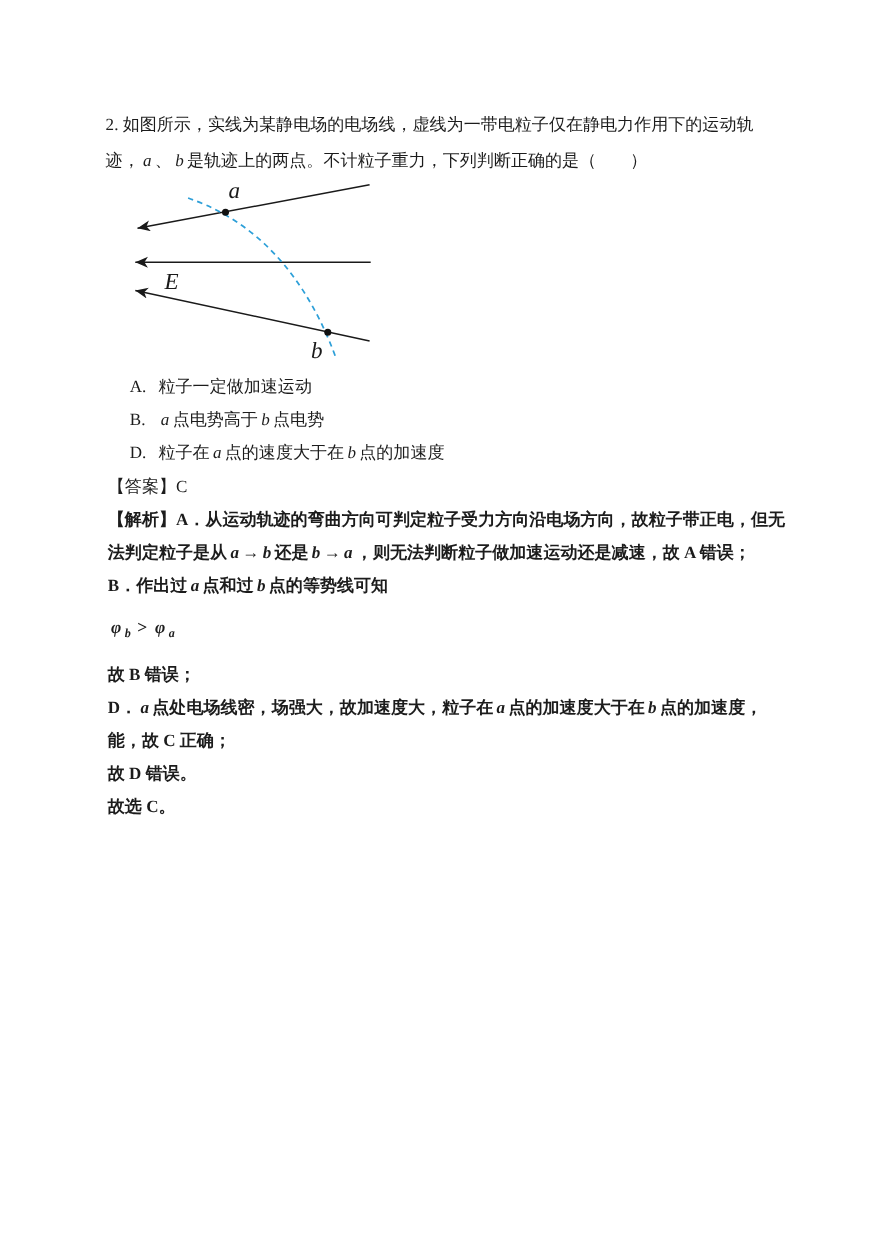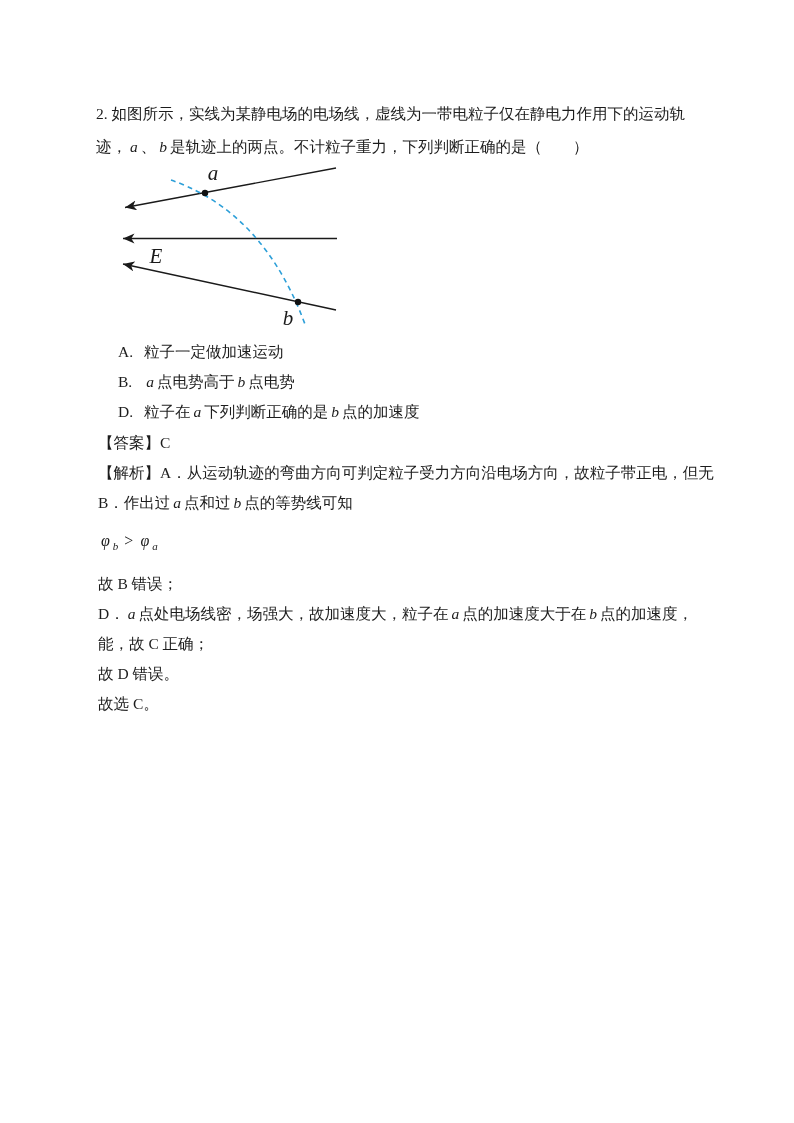--- a/index.html
+++ b/index.html
@@ -13,21 +13,21 @@
     color:#1c1c1c;
     box-sizing:border-box;
     padding:97px 32px 0 96px;
   }
   .qline{line-height:33px;white-space:nowrap;}
   .fig{display:block;margin-left:26px;margin-top:0;}
   .options{margin-top:4px;}
   .opt{line-height:30px;padding-left:22px;white-space:nowrap;}
   .optlabel{margin-right:11px;}
   .ansline{line-height:30px;padding-left:2px;margin-top:1px;white-space:nowrap;font-family:Liberation Serif, serif;}
-  .aline{line-height:30px;padding-left:2px;white-space:nowrap;}
+  .aline{line-height:30px;padding-left:2px;white-space:nowrap;font-weight:bold;}
   .formula{margin:8px 0;font-size:16px;}
   .var{
     font-style:italic;
     font-family:"Liberation Serif","DejaVu Serif",serif;
     padding:0 3px;
   }
   .varsub{
     font-style:italic;
     font-family:"Liberation Serif","DejaVu Serif",serif;
     font-size:11px;
@@ -73,30 +73,31 @@
   </svg>
 
   <div class="options">
     <div class="opt">
       <span class="optlabel">A.</span><span><span>粒子一定做加速运动</span></span>
     </div>
     <div class="opt">
       <span class="optlabel">B.</span><span><span class="var">a</span><span>点电势高于</span><span class="var">b</span><span>点电势</span></span>
     </div>
     <div class="opt">
-      <span class="optlabel">D.</span><span><span>粒子在</span><span class="var">a</span><span>下列判断正确的是</span><span class="var">b</span><span>点的加速度</span></span>
+      <span class="optlabel">D.</span><span><span>粒子在</span><span class="var">a</span><span>点的速度大于在</span><span class="var">b</span><span>点的加速度</span></span>
     </div>
   </div>
 
   <div class="ansline">
     <span>【答案】</span><span>C</span>
   </div>
 
   <div>
     <div class="aline"><span>【解析】A．从运动轨迹的弯曲方向可判定粒子受力方向沿电场方向，故粒子带正电，但无</span></div>
+    <div class="aline"><span>法判定粒子是从</span><span class="var">a</span><span>→</span><span class="var">b</span><span>还是</span><span class="var">b</span><span>→</span><span class="var">a</span><span>，则无法判断粒子做加速运动还是减速，故 A 错误；</span></div>
     <div class="aline"><span>B．作出过</span><span class="var">a</span><span>点和过</span><span class="var">b</span><span>点的等势线可知</span></div>
     <div class="aline formula"><span class="var">φ</span><span class="varsub">b</span><span> &gt; </span><span class="var">φ</span><span class="varsub">a</span></div>
     <div class="aline"><span>故 B 错误；</span></div>
     <div class="aline"><span>D．</span><span class="var">a</span><span>点处电场线密，场强大，故加速度大，粒子在</span><span class="var">a</span><span>点的加速度大于在</span><span class="var">b</span><span>点的加速度，</span></div>
     <div class="aline"><span>能，故 C 正确；</span></div>
     <div class="aline"><span>故 D 错误。</span></div>
     <div class="aline"><span>故选 C。</span></div>
   </div>
 
 </div>

